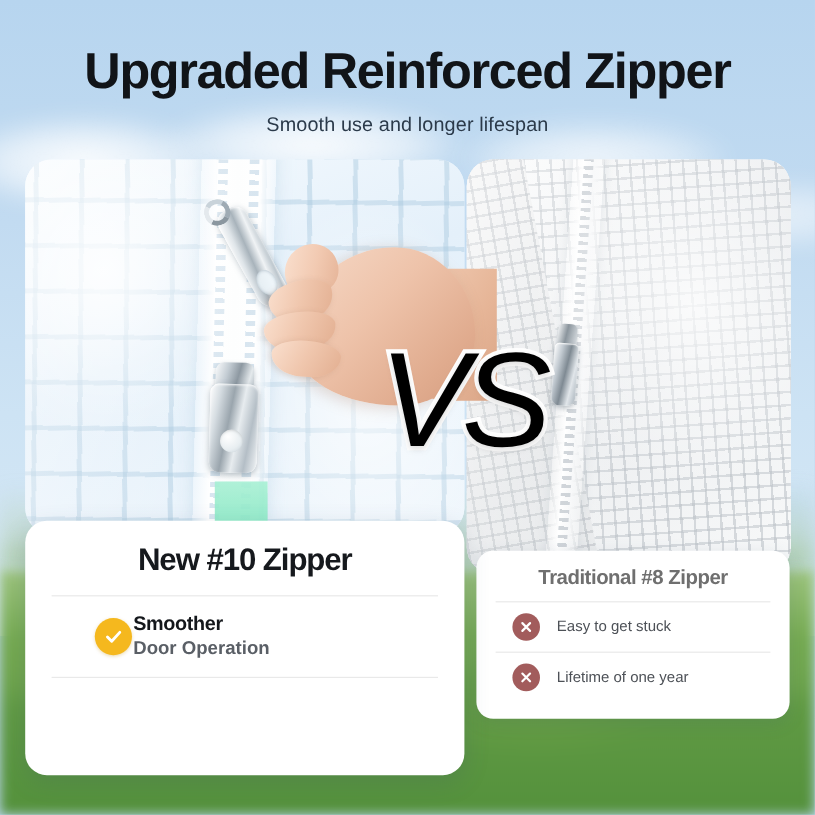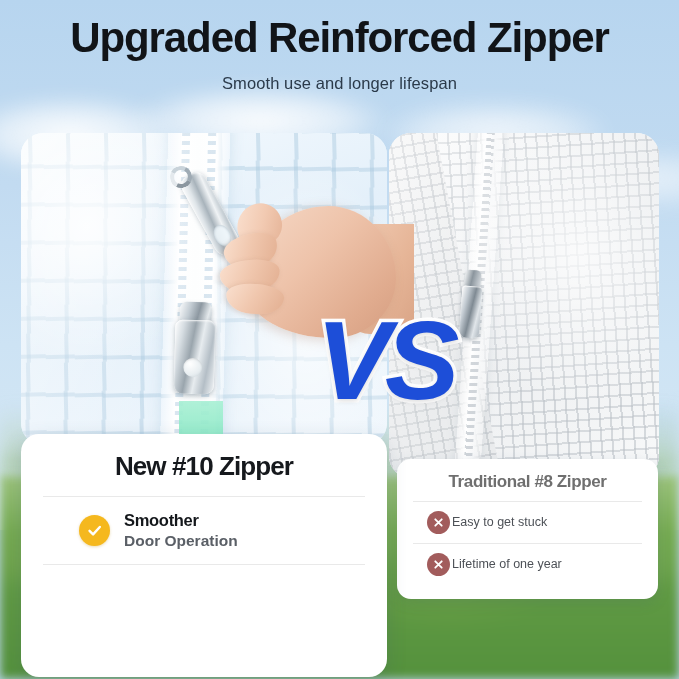--- a/index.html
+++ b/index.html
@@ -46,21 +46,21 @@
   .bg-sky-right-strip{
     position:absolute; right:0; top:60%; width:90px; height:28%;
     background:linear-gradient(180deg,rgba(200,224,242,.9),rgba(186,214,238,.4));
     filter:blur(7px);
   }
 
   
   .header { position:absolute; left:0; right:0; top:0; z-index:6; text-align:center; }
   .title {
     font-size:42px; font-weight:bold; color:#111418;
-    letter-spacing:-1.1px; margin-top:17px; line-height:1;
+    letter-spacing:-1.1px; margin-top:38px; line-height:1;
     font-family:"Liberation Sans", sans-serif;
   }
   .subtitle {
     font-size:16.5px; color:#2b3a4a; margin-top:15px; letter-spacing:.1px;
   }
 
   
   .photo-left {
     position:absolute; left:21px; top:133px; width:366px; height:312px;
     border-radius:22px; overflow:hidden; z-index:2;
@@ -218,57 +218,56 @@
   .ss-body {
     position:absolute; left:1px; top:16px; width:20px; height:52px;
     border-radius:4px 4px 7px 7px;
     background:linear-gradient(100deg,#ffffff 0%,#c2cad1 25%,#7f8a93 50%,#e1e6ea 75%,#a9b3bb 100%);
     box-shadow:0 2px 4px rgba(80,95,108,.38), inset 0 1px 1px rgba(255,255,255,.8);
   }
 
   
   .vs {
     position:absolute; left:316px; top:278px; z-index:7;
-    font-size:112px; font-weight:bold; font-style:italic;
-    color:#1d4ed8; letter-spacing:-6px; line-height:1;
+    font-size:112px; font-weight:normal; font-style:italic;
+    color:#000000; letter-spacing:-6px; line-height:1;
     -webkit-text-stroke:7px #ffffff;
     paint-order:stroke fill;
     text-shadow:0 2px 5px rgba(120,120,120,.25);
     font-family:"Liberation Sans", sans-serif;
-    margin-top:27px;
   }
 
   
   .card-right {
     position:absolute; left:397px; top:459px; width:261px; height:140px;
     background:#ffffff; border-radius:14px; z-index:3;
     box-shadow:0 4px 14px rgba(70,95,120,.16);
     padding:13px 16px 10px 16px;
   }
   .card-right .card-title {
     font-size:17px; font-weight:bold; color:#6f6f6f; text-align:center;
     letter-spacing:-.4px; margin-bottom:9px;
   }
   .card-left {
-    position:absolute; left:21px; top:434px; width:366px; height:243px;
+    position:absolute; left:21px; top:434px; width:366px; height:212px;
     background:#ffffff; border-radius:18px; z-index:5;
     box-shadow:0 6px 20px rgba(60,85,110,.2);
     padding:17px 22px 14px 22px;
   }
   .card-left .card-title {
     font-size:26px; font-weight:bold; color:#16191d; text-align:center;
     letter-spacing:-.9px; margin-bottom:14px;
   }
   .divider { height:1px; background:#e9e9e9; margin:0; }
   .feat-list { list-style:none; }
   .feat {
-    display:flex; align-items:center; gap:14px;
+    display:flex; align-items:center; gap:1px;
     padding:13px 0 13px 36px;
   }
-  .card-right .feat { padding:9px 0 9px 14px; gap:2px; }
+  .card-right .feat { padding:9px 0 9px 14px; gap:14px; }
   .badge {
     flex:0 0 auto; width:31px; height:31px; border-radius:50%;
     display:flex; align-items:center; justify-content:center;
     color:#fff; font-weight:bold;
   }
   .badge.check { background:#f5b81e; box-shadow:0 1px 3px rgba(190,140,10,.3); }
   .badge.cross { background:#a25c5c; width:23px; height:23px; }
   .feat-text { display:flex; flex-direction:column; }
   .feat-main { font-size:16.5px; font-weight:bold; color:#14171b; line-height:1.25; letter-spacing:-.3px; }
   .feat-sub  { font-size:15.5px; color:#5a5f66; line-height:1.3;font-weight:bold; }

